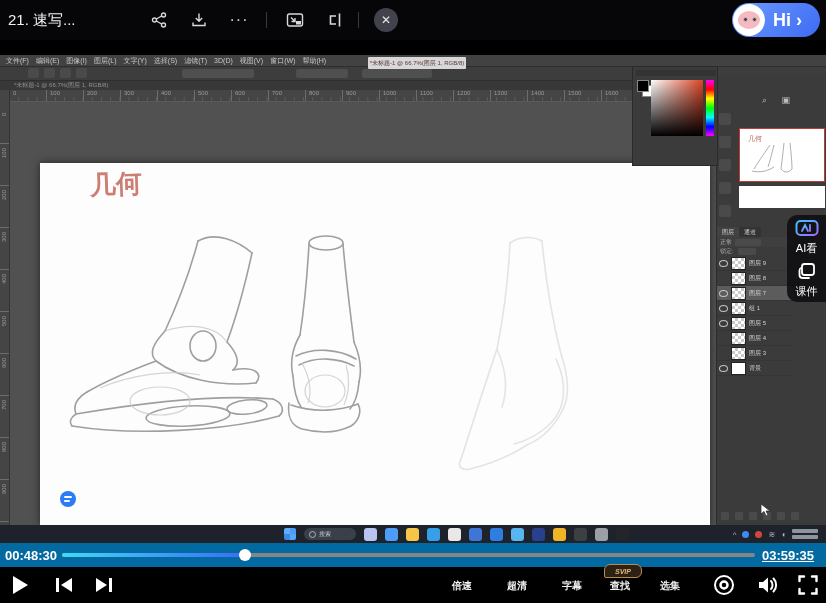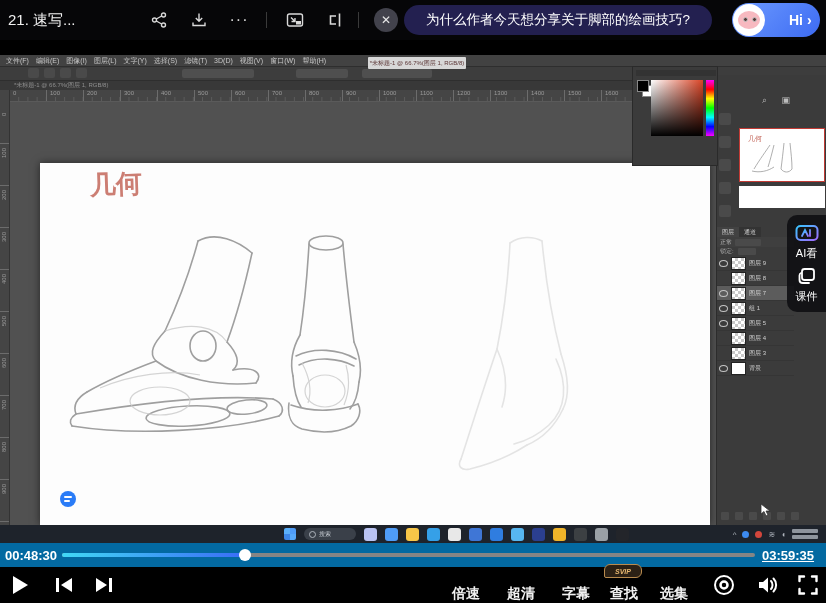--- a/index.html
+++ b/index.html
@@ -15,21 +15,21 @@
   .tb-more{font-size:16px;letter-spacing:1px;color:#d9d9d9;}
   .tb-close{left:374px;top:8px;width:24px;height:24px;border-radius:50%;background:#42424c;
             display:flex;align-items:center;justify-content:center;font-size:12px;color:#e8e8e8;}
   .qpill{left:404px;top:5px;width:308px;height:30px;background:#232050;border-radius:16px;
          display:flex;align-items:center;justify-content:center;font-size:13.5px;color:#fff;white-space:nowrap;}
   .assistant{left:732px;top:3px;width:88px;height:34px;border-radius:17px;
              background:linear-gradient(135deg,#6d9bff,#3d6bf3);display:flex;align-items:center;}
   .mascot{width:32px;height:32px;margin-left:1px;border-radius:50%;background:#fff;position:relative;}
   .mascot .face{position:absolute;left:5px;top:7px;width:22px;height:18px;border-radius:50%;background:#f7b9c0;}
   .mascot .eye{position:absolute;width:3px;height:3px;border-radius:50%;background:#5a3b3b;top:13px;}
-  .assistant .hi{margin-left:24px;font-size:14px;font-weight:bold;color:#fff;}
+  .assistant .hi{margin-left:8px;font-size:18px;font-weight:bold;color:#fff;}
 
   
   .app{left:0;top:55px;width:826px;height:470px;background:#383838;}
   .menubar{left:0;top:0;width:826px;height:11px;background:#424242;display:flex;align-items:center;
            padding-left:6px;box-sizing:border-box;gap:7px;}
   .menu-item{font-size:7px;color:#c6c6c6;white-space:nowrap;}
   .doctab{left:368px;top:2px;width:98px;height:12px;background:#d8d8d8;border-radius:1px;
           display:flex;align-items:center;justify-content:center;font-size:6px;color:#5a3434;overflow:hidden;white-space:nowrap;z-index:3;}
   .optionsbar{left:0;top:11px;width:826px;height:15px;background:#3d3d3d;border-top:1px solid #2e2e2e;border-bottom:1px solid #2e2e2e;box-sizing:border-box;}
   .opt-sq{top:13px;width:11px;height:10px;background:#4a4a4a;border-radius:2px;}
@@ -75,21 +75,21 @@
     background-image:repeating-conic-gradient(#c9c9c9 0 25%,#fff 0 50%);background-size:6px 6px;background-color:#fff;}
   .thumb.white{background-image:none;background:#fff;}
   .lay-name{font-size:6px;color:#d0d0d0;white-space:nowrap;overflow:hidden;}
   .rp-bottomicons{position:absolute;left:4px;top:437px;display:flex;gap:6px;}
   .rp-bottomicons i{width:8px;height:8px;background:#4a4a4a;border-radius:1px;display:block;}
 
   
   .side-block{left:787px;width:39px;background:rgba(16,16,20,.92);border-radius:10px 0 0 10px;z-index:20;
               display:flex;flex-direction:column;align-items:center;justify-content:center;gap:4px;}
   .side-label{font-size:11px;color:#fff;}
-  .sb1{top:215px;height:97px;gap:6px;}
+  .sb1{top:215px;height:87px;gap:6px;}
   .sb2{top:318px;height:54px;}
 
   
   .taskbar{left:0;top:525px;width:826px;height:18px;background:#1e232b;display:flex;align-items:center;z-index:5;}
   .tk-status{position:absolute;left:6px;font-size:6px;color:#777;}
   .tk-center{position:absolute;left:284px;display:flex;align-items:center;gap:8px;}
   .tk-start{width:12px;height:12px;background:
      conic-gradient(#4f9cf7 0 25%,#57a8f9 0 50%,#3e87e8 0 75%,#5bb0fb 0);border-radius:2px;}
   .tk-search{width:52px;height:12px;background:#3a4049;border-radius:6px;display:flex;align-items:center;
              padding-left:5px;gap:3px;box-sizing:border-box;}
@@ -105,21 +105,21 @@
   
   .timeline{left:0;top:543px;width:826px;height:24px;background:#0369a1;}
   .time{top:5px;font-size:13px;font-weight:bold;color:#fff;font-family:"Liberation Sans",sans-serif;}
   .track{left:62px;top:10px;width:693px;height:4px;background:#858585;border-radius:2px;}
   .fill{position:absolute;left:0;top:0;height:4px;border-radius:2px;background:linear-gradient(90deg,#41d8f5,#3a6cf6);}
   .thumb-dot{position:absolute;top:-4px;width:12px;height:12px;margin-left:-6px;border-radius:50%;background:#fff;}
 
   
   .controls{left:0;top:567px;width:826px;height:36px;background:#000;}
   .cbtn{top:6px;width:24px;height:24px;display:flex;align-items:center;justify-content:center;}
-  .clabel{top:18px;font-size:14px;font-weight:bold;color:#f2f2f2;white-space:nowrap;}
+  .clabel{top:12px;font-size:10px;font-weight:bold;color:#f2f2f2;white-space:nowrap;}
   .svip{left:604px;top:-3px;width:36px;height:12px;background:#2c2115;border:1px solid #b98b4e;border-radius:6px 6px 6px 2px;
         display:flex;align-items:center;justify-content:center;font-size:7px;font-weight:bold;font-style:italic;color:#e8b871;z-index:2;}
   .cursor{z-index:30;}
 </style>
 </head>
 <body>
 
 <div id="frame">
 
   <div class="abs topbar">
@@ -159,23 +159,20 @@
           <path d="M12.5 1.5V14.5"></path>
           <path d="M9 4H3.5V12H9"></path>
         </g>
       </svg>
     </div>
     <div class="abs tb-div" style="left:358px;"></div>
     <div class="abs tb-close">
       <span>✕</span>
     </div>
 
-    <div class="abs qpill">
-      <span>为什么作者今天想分享关于脚部的绘画技巧?</span>
-    </div>
 
     <div class="abs assistant">
       <div class="mascot">
         <div class="face"></div>
         <div class="eye" style="left:10px;"></div>
         <div class="eye" style="left:19px;"></div>
       </div>
       <div class="hi">
         <span>Hi</span>
         <span>›</span>

